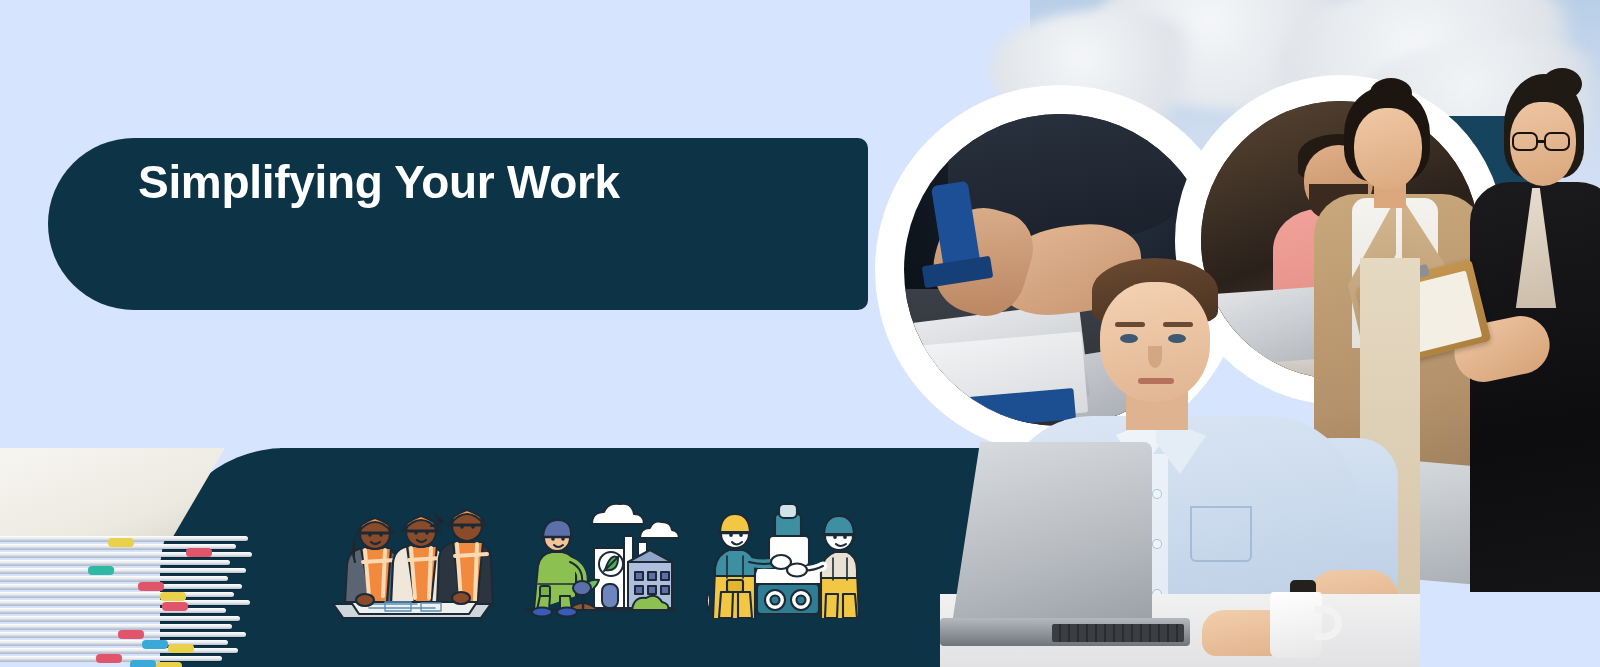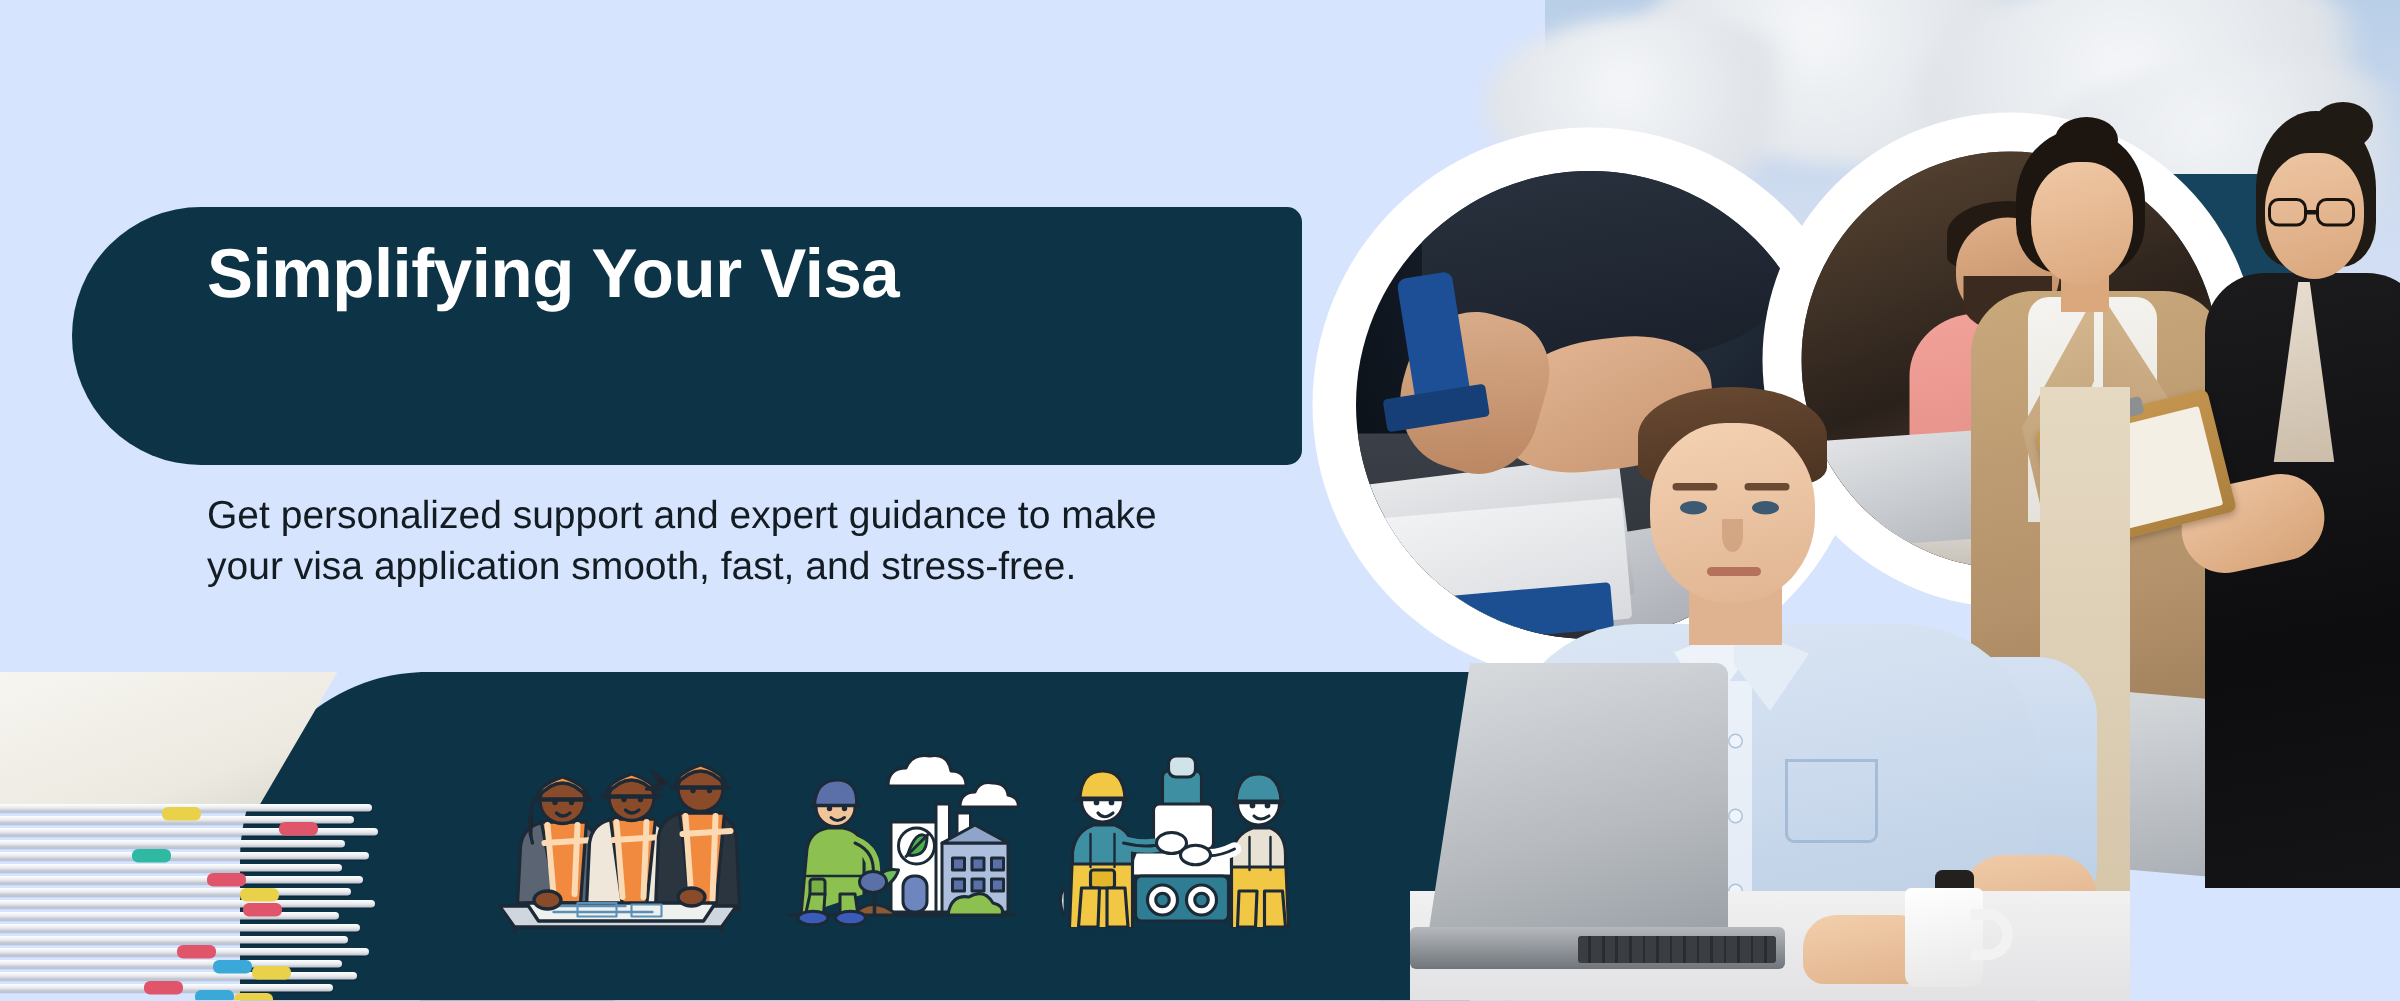--- a/index.html
+++ b/index.html
@@ -324,23 +324,22 @@
     <div class="clip" style="left:128px; top:182px; background:#e0556a;"></div>
     <div class="clip" style="left:152px; top:192px; background:#3aa8d8;"></div>
     <div class="clip" style="left:178px; top:196px; background:#e9d24a;"></div>
     <div class="clip" style="left:106px; top:206px; background:#e0556a;"></div>
     <div class="clip" style="left:140px; top:212px; background:#3aa8d8;"></div>
     <div class="clip" style="left:166px; top:214px; background:#e9d24a;"></div>
   </div>
 
   <div class="headline-pill"></div>
   <h1 class="headline">
-    <span>Simplifying Your Visa</span><br>
+    <span>Simplifying Your Work</span><br>
   </h1>
-  <p class="subtext">Get personalized support and expert guidance to make your visa application smooth, fast, and stress-free.</p>
 
   <div class="panel-navy"></div>
 
   <div class="bubble b1">
     <div class="bubble-inner">
       <div class="p1-shirt"></div>
       <div class="p1-desk"></div>
       <div class="p1-lap"></div>
       <div class="p1-doc"></div>
       <div class="p1-doc2"></div>

